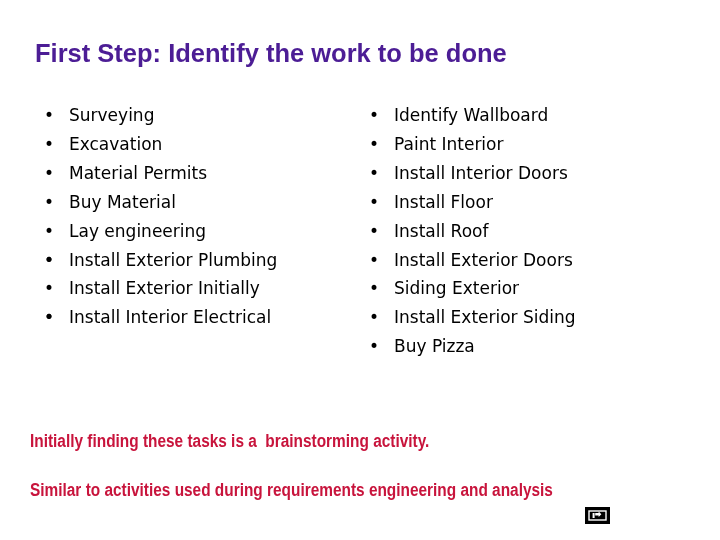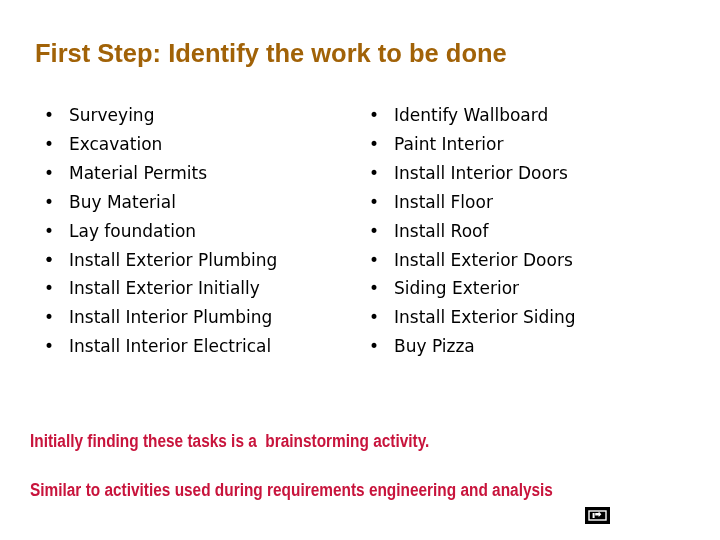--- a/index.html
+++ b/index.html
@@ -21,21 +21,21 @@
   
   #slide-title {
     position: absolute;
     left: 35px;
     top: 38px;
     width: 660px;
     font-family: "Liberation Sans", sans-serif;
     font-weight: bold;
     font-size: 25.5px;
     line-height: 30px;
-    color: #a16207;
+    color: #4c1d95;
     letter-spacing: 0px;
     white-space: nowrap;
   }
 
   
   #task-columns {
     position: absolute;
     left: 0;
     top: 101px;
     width: 720px;
@@ -137,36 +137,35 @@
         <li class="bullet-item">
           <span class="bullet-mark">•</span>
           <span>Material Permits</span>
         </li>
         <li class="bullet-item">
           <span class="bullet-mark">•</span>
           <span>Buy Material</span>
         </li>
         <li class="bullet-item">
           <span class="bullet-mark">•</span>
-          <span>Lay foundation</span>
+          <span>Lay engineering</span>
         </li>
         <li class="bullet-item">
           <span class="bullet-mark">•</span>
         </li>
         <li class="bullet-item">
           <span class="bullet-mark">•</span>
           <span>Install Exterior Plumbing</span>
         </li>
         <li class="bullet-item">
           <span class="bullet-mark">•</span>
           <span>Install Exterior Initially</span>
         </li>
         <li class="bullet-item">
           <span class="bullet-mark">•</span>
-          <span>Install Interior Plumbing</span>
         </li>
         <li class="bullet-item">
           <span class="bullet-mark">•</span>
           <span>Install Interior Electrical</span>
         </li>
       </ul>
     </div>
 
     <div class="bullet-column" id="task-column-right">
       <ul class="bullet-list">

